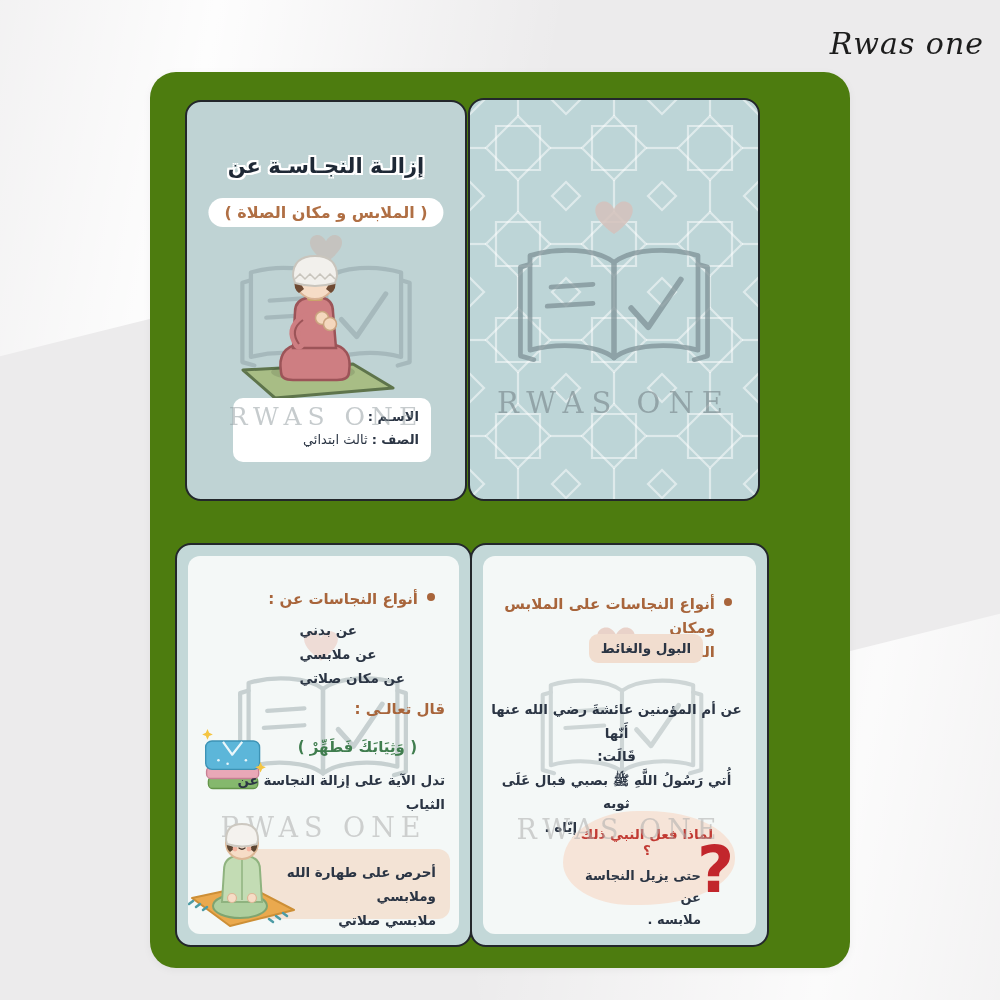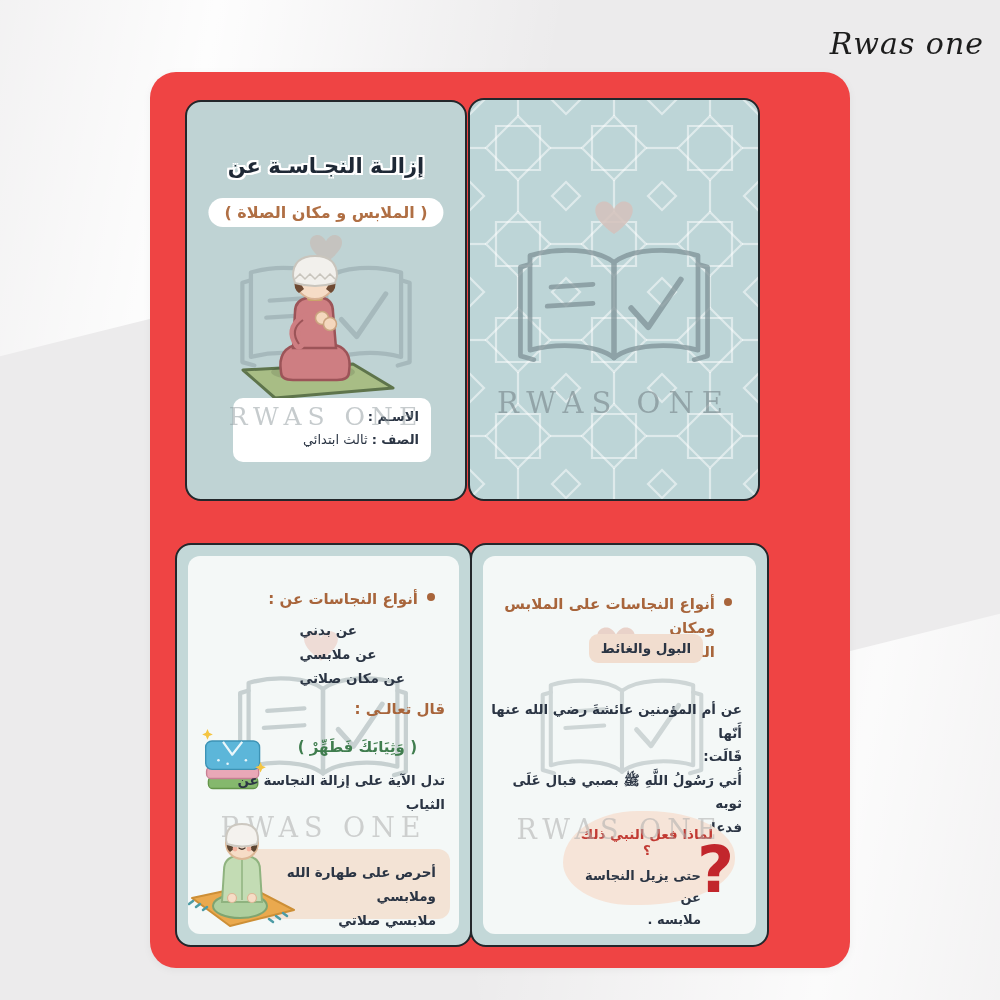--- a/index.html
+++ b/index.html
@@ -5,21 +5,21 @@
   html,body{margin:0;padding:0;width:1000px;height:1000px;overflow:hidden;
     font-family:"DejaVu Sans",sans-serif;background:#ecebec;}
   .page{position:absolute;inset:0;background:#ecebec;}
   .streak{position:absolute;pointer-events:none;}
   .s1{left:-180px;top:-120px;width:760px;height:420px;transform:rotate(-14deg);
     background:linear-gradient(115deg,rgba(255,255,255,0) 10%,rgba(255,255,255,.9) 50%,rgba(255,255,255,0) 90%);}
   .s2{right:-220px;bottom:-80px;width:760px;height:420px;transform:rotate(-14deg);
     background:linear-gradient(115deg,rgba(255,255,255,0) 10%,rgba(255,255,255,.8) 50%,rgba(255,255,255,0) 90%);}
   .logo{position:absolute;top:26px;right:16px;font-family:"DejaVu Serif",serif;
     font-style:italic;font-size:30px;color:#1c1c1c;letter-spacing:1px;}
-  .sheet{position:absolute;left:150px;top:72px;width:700px;height:896px;background:#ef4444;
+  .sheet{position:absolute;left:150px;top:72px;width:700px;height:896px;background:#4d7c0f;
     border-radius:26px;box-shadow:0 2px 8px rgba(0,0,0,0.05);}
   .card{position:absolute;border:2.5px solid #23272b;border-radius:16px;overflow:hidden;}
   .cover{left:35px;top:28px;width:278px;height:397px;background:#bfd3d4;}
   .back{left:318px;top:26px;width:288px;height:399px;background:#bdd5d7;}
   .bl{left:25px;top:471px;width:293px;height:400px;background:#c3d8d8;}
   .br{left:320px;top:471px;width:295px;height:400px;background:#c3d8d8;}
   .inner{position:absolute;inset:11px;background:#f4f8f7;border-radius:12px;}
   .ar{direction:rtl;}
   .wm{position:absolute;left:0;right:0;text-align:center;font-family:"DejaVu Serif",serif;
     color:#8e999d;letter-spacing:6px;opacity:.55;z-index:3;pointer-events:none;white-space:nowrap;}
@@ -63,21 +63,21 @@
   .note{position:absolute;left:54px;top:293px;width:208px;height:70px;background:#f3e3d5;border-radius:12px;
     z-index:2;padding:11px 14px 0 8px;box-sizing:border-box;text-align:right;direction:rtl;
     font-size:13.5px;font-weight:bold;color:#2b3544;line-height:24px;}
   .boy2{position:absolute;left:0px;top:262px;width:110px;height:112px;z-index:3;}
   
   .br-hrow{top:36px;right:24px;}
   .br-heart{left:112px;top:68px;width:42px;color:#e9d2c9;z-index:1;}
   .badge{position:absolute;left:106px;top:78px;width:114px;height:29px;background:#f1ddcf;border-radius:9px;
     z-index:2;text-align:center;line-height:29px;font-size:13.5px;font-weight:bold;color:#2b3544;direction:rtl;}
   .br-book{left:50px;top:112px;width:178px;height:128px;color:#a8b4b6;opacity:.5;}
-  .hadith{position:absolute;top:142px;right:14px;left:8px;text-align:right;direction:rtl;
+  .hadith{position:absolute;top:142px;right:14px;left:8px;text-align:center;direction:rtl;
     font-size:13.5px;font-weight:bold;color:#2b3544;line-height:23.5px;}
   .br-w{top:258px;font-size:27px;color:#aeaeae;}
   .blob{position:absolute;left:80px;top:255px;width:172px;height:94px;background:#f6e4d8;z-index:2;
     border-radius:46% 54% 58% 42% / 58% 52% 52% 48%;direction:rtl;}
   .blob-q{margin:15px 16px 0 12px;text-align:center;color:#c23a33;font-weight:bold;font-size:13.5px;}
   .blob-a{text-align:right;margin-right:34px;font-size:13px;font-weight:bold;color:#2b3544;line-height:22px;}
   .blob-a.first{margin-top:7px;}
   .qmark{position:absolute;left:214px;top:282px;z-index:4;font-size:64px;font-weight:bold;
     color:#c2262c;line-height:1;font-family:"DejaVu Sans",sans-serif;}
 </style>

